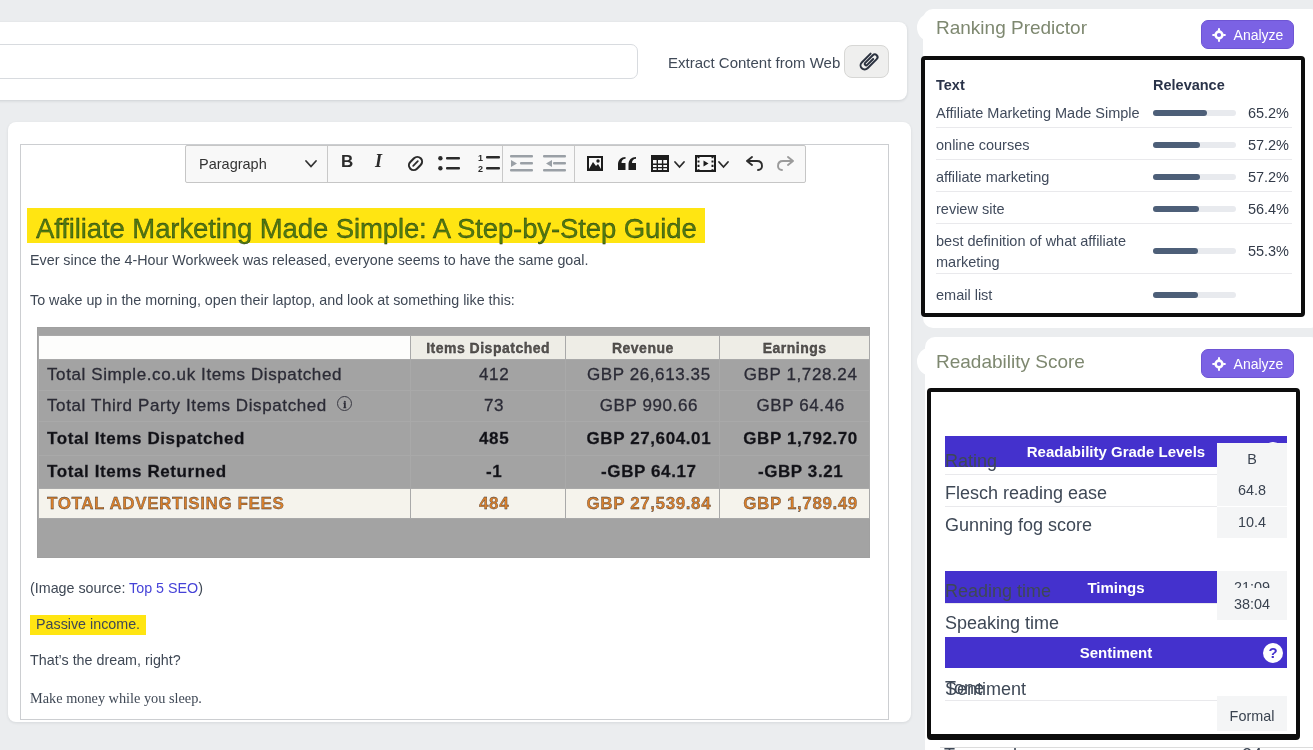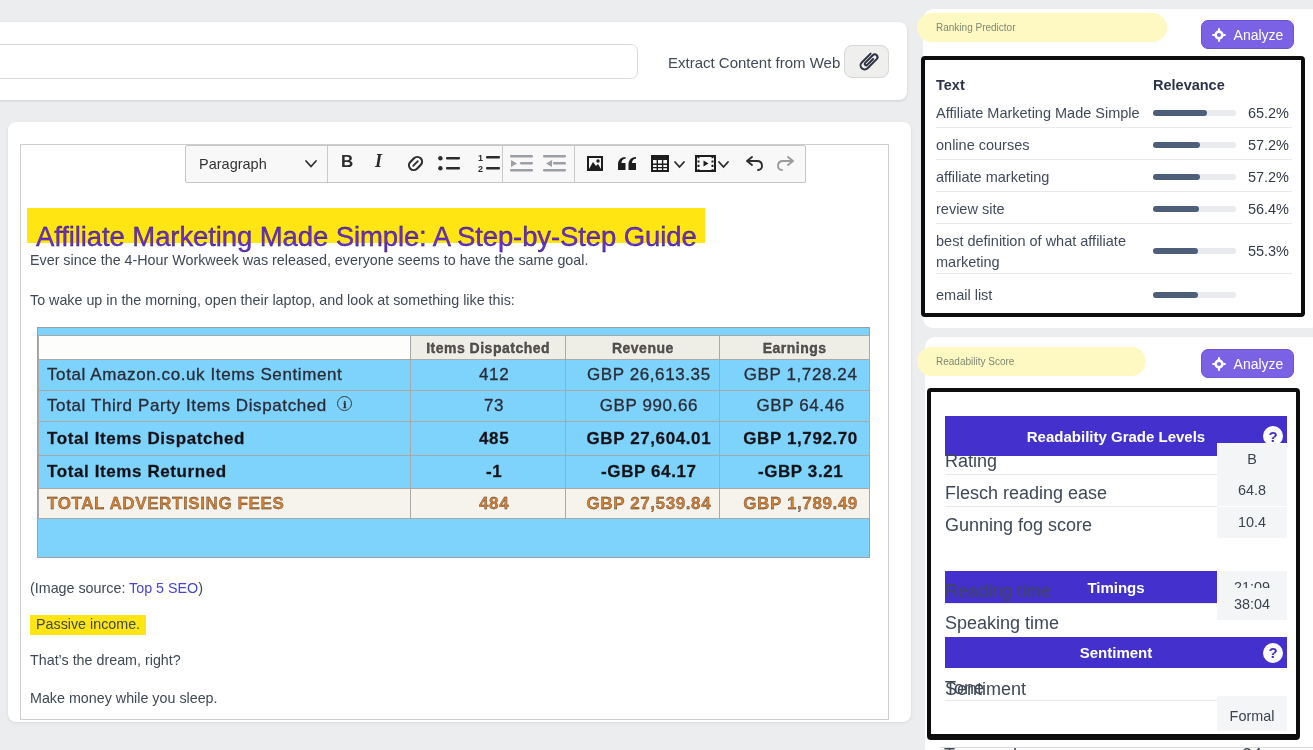--- a/index.html
+++ b/index.html
@@ -10,34 +10,34 @@
   #urlinput { left:-12px; top:44px; width:650px; height:35px; background:#fff; border:1px solid #d8dbdf; border-radius:7px; }
   #extract { left:668px; top:54px; white-space:nowrap; font-size:15px; color:#404a58; }
   #clipbtn { left:844px; top:45px; width:45px; height:33px; background:#efefee; border:1px solid #d7d7d5; border-radius:8px; }
   
   #editor { left:8px; top:122px; width:903px; height:600px; background:#fff; border-radius:8px; box-shadow:0 1px 3px rgba(30,40,50,.10); }
   #contentbox { left:20px; top:144px; width:869px; height:576px; border:1px solid #ccced1; }
   #toolbar { left:185px; top:145px; width:621px; height:38px; background:#f8f8f8; border:1px solid #c6c6c6; border-radius:2px; display:flex; align-items:center; }
   .tsep { width:1px; height:36px; background:#c9c9c9; }
   
   #h1wrap { left:27px; top:208px; }
-  #h1wrap span { display:inline-block; background:#ffe512; color:#6d28d9; font-size:27.5px; font-weight:500; height:35px; line-height:34px; padding:12px 8px 0 9px; letter-spacing:-0.1px; -webkit-text-stroke:0.3px #1d1d1f; }
+  #h1wrap span { display:inline-block; background:#ffe512; color:#4d7c0f; font-size:27.5px; font-weight:500; height:35px; line-height:34px; padding:4px 8px 0 9px; letter-spacing:-0.1px; -webkit-text-stroke:0.3px #1d1d1f; }
   .para { left:30px; color:#3f4855; font-size:14.3px; letter-spacing:0px; }
   
-  #amztable { left:37px; top:327px; width:833px; height:231px; border:1px solid #a0a0a0; background:#7dd3fc; filter:blur(0.55px); }
+  #amztable { left:37px; top:327px; width:833px; height:231px; border:1px solid #a0a0a0; background:#a3a3a3; filter:blur(0.55px); }
   #amztable table { border-collapse:collapse; width:832px; margin-top:7px; font-size:17px; letter-spacing:0.6px; color:#2b2b36; -webkit-text-stroke:0.3px #2b2b36; }
   #amztable td { border:1px solid #a9a9a9; height:31px; padding:0 8px; }
   #amztable tr.hdr td { background:#eeede6; color:#57534c; font-size:14px; font-weight:bold; height:24px; text-align:center; letter-spacing:0.5px;}
   #amztable td.num { text-align:center;padding-left:20px; }
   #amztable tr.b td { font-weight:bold; color:#101014; }
   #amztable tr.last td { background:#f5f3ec; color:#d9802c; font-weight:bold; height:30px; }
   
   #sidebarA { left:923px; top:9px; width:398px; height:319px; background:#fff; border-radius:10px; }
   #sidebarB { left:925px; top:337px; width:396px; height:500px; background:#fff; border-radius:10px; }
-  .pill { background:#fef9c3; border-radius:15px; height:29px; display:flex; align-items:center; padding-left:19px; color:#7e8870; font-size:10px; }
+  .pill { background:#ffffff; border-radius:15px; height:29px; display:flex; align-items:center; padding-left:19px; color:#7e8870; font-size:19px; }
   .analyze { width:93px; height:29px; background:#7b62e4; border:1px solid #6e55d4; border-radius:7px; display:flex; align-items:center; justify-content:center; color:#fff; font-size:14px; }
   .analyze svg { margin-right:8px; }
   #box1 { left:921px; top:56px; width:384px; height:261px; background:#fff; border:4px solid #0d0d0d; border-radius:4px; }
   #box2 { left:927px; top:388px; width:373px; height:352px; background:#fff; border:4px solid #0d0d0d; border-bottom-width:6px; border-radius:4px; }
   .hdrtxt { font-weight:bold; color:#2a3349; font-size:14.5px; }
   .rowtxt { color:#414b5c; font-size:14.5px; line-height:21px; }
   .divider { height:1px; background:#e9e9ec; left:936px; width:356px; }
   .track { width:83px; height:6px; border-radius:3px; background:#e8eaee; }
   .fill { height:6px; border-radius:3px; background:#4d5f78; }
   .pct { font-size:14.5px; color:#333b49; width:60px; text-align:right; }
@@ -154,21 +154,21 @@
 <div class="abs" id="amztable">
 <table>
 <tbody>
         <tr class="hdr">
           <td style="width:373px; background:#fdfdfc;"></td>
           <td style="width:156px;">Items Dispatched</td>
           <td style="width:154px;">Revenue</td>
           <td style="width:150px;">Earnings</td>
         </tr>
 <tr>
-          <td>Total Amazon.co.uk Items Sentiment</td>
+          <td>Total Simple.co.uk Items Dispatched</td>
           <td class="num">412</td>
           <td class="num">GBP 26,613.35</td>
           <td class="num">GBP 1,728.24</td>
         </tr>
 <tr>
           <td>Total Third Party Items Dispatched <span style="display:inline-block; width:15px; height:15px; border:1.5px solid #3a3a44; border-radius:50%; font-size:11px; font-weight:bold; font-family:'Liberation Serif',serif; text-align:center; line-height:14px; vertical-align:3px; margin-left:5px; letter-spacing:0;">i</span></td>
           <td class="num">73</td>
           <td class="num">GBP 990.66</td>
           <td class="num">GBP 64.46</td>
         </tr>
@@ -190,21 +190,21 @@
           <td class="num">GBP 27,539.84</td>
           <td class="num">GBP 1,789.49</td>
         </tr>
 </tbody>
     </table>
 </div>
 
 <div class="abs para" style="top:580px;">(Image source: <span style="color:#4643d8;">Top 5 SEO</span>)</div>
 <div class="abs para" style="top:615px;"><span style="display:inline-block; background:#ffe512; height:20px; line-height:19px; padding:0 6px;">Passive income.</span></div>
 <div class="abs para" style="top:652px;">That’s the dream, right?</div>
-<div class="abs para" style="top:690px;">Make money while you sleep.</div>
+<div class="abs para" style="top:690px;font-family:Liberation Serif, serif;">Make money while you sleep.</div>
 
 <div class="abs" id="sidebarA"></div>
 <div class="abs" id="sidebarB"></div>
 <div class="abs pill" style="left:917px; top:13px; width:250px;">Ranking Predictor</div>
 <div class="abs analyze" style="left:1201px; top:20px;"><svg width="14" height="14" viewBox="0 0 24 24">
       <g fill="#fff">
         <path fill-rule="evenodd" d="M12 4 A8 8 0 1 0 12 20 A8 8 0 1 0 12 4 Z M12 8.4 A3.6 3.6 0 1 1 12 15.6 A3.6 3.6 0 1 1 12 8.4 Z"></path>
         <rect x="10.3" y="0.2" width="3.4" height="5.2" rx="1.7"></rect>
         <rect x="10.3" y="18.6" width="3.4" height="5.2" rx="1.7"></rect>
         <rect x="0.2" y="10.3" width="5.2" height="3.4" rx="1.7"></rect>
@@ -273,21 +273,21 @@
       <g fill="#fff">
         <path fill-rule="evenodd" d="M12 4 A8 8 0 1 0 12 20 A8 8 0 1 0 12 4 Z M12 8.4 A3.6 3.6 0 1 1 12 15.6 A3.6 3.6 0 1 1 12 8.4 Z"></path>
         <rect x="10.3" y="0.2" width="3.4" height="5.2" rx="1.7"></rect>
         <rect x="10.3" y="18.6" width="3.4" height="5.2" rx="1.7"></rect>
         <rect x="0.2" y="10.3" width="5.2" height="3.4" rx="1.7"></rect>
         <rect x="18.6" y="10.3" width="5.2" height="3.4" rx="1.7"></rect>
       </g>
     </svg>Analyze</div>
 <div class="abs" id="box2"></div>
 
-<div class="abs ptable-hdr" style="left:945px; top:416px; width:342px; height:40px;">Readability Grade Levels<span class="qmark">?</span></div>
+<div class="abs ptable-hdr" style="left:945px; top:436px; width:342px; height:31px;">Readability Grade Levels<span class="qmark">?</span></div>
 <div class="abs r2val" style="left:1217px; top:443px; width:70px; height:32px; line-height:32px;">B</div>
 <div class="abs r2label" style="left:945px; top:451px;">Rating</div>
 <div class="abs divider" style="left:945px; width:272px; top:474px;"></div>
 <div class="abs r2val" style="left:1217px; top:475px; width:70px; height:31px; line-height:31px;">64.8</div>
 <div class="abs r2label" style="left:945px; top:483px;">Flesch reading ease</div>
 <div class="abs divider" style="left:945px; width:272px; top:506px;"></div>
 <div class="abs r2val" style="left:1217px; top:507px; width:70px; height:31px; line-height:31px;">10.4</div>
 <div class="abs r2label" style="left:945px; top:515px;">Gunning fog score</div>
 
 <div class="abs ptable-hdr" style="left:945px; top:539px; width:342px; height:32px;margin-top:32px;">Timings<span class="qmark">?</span></div>

